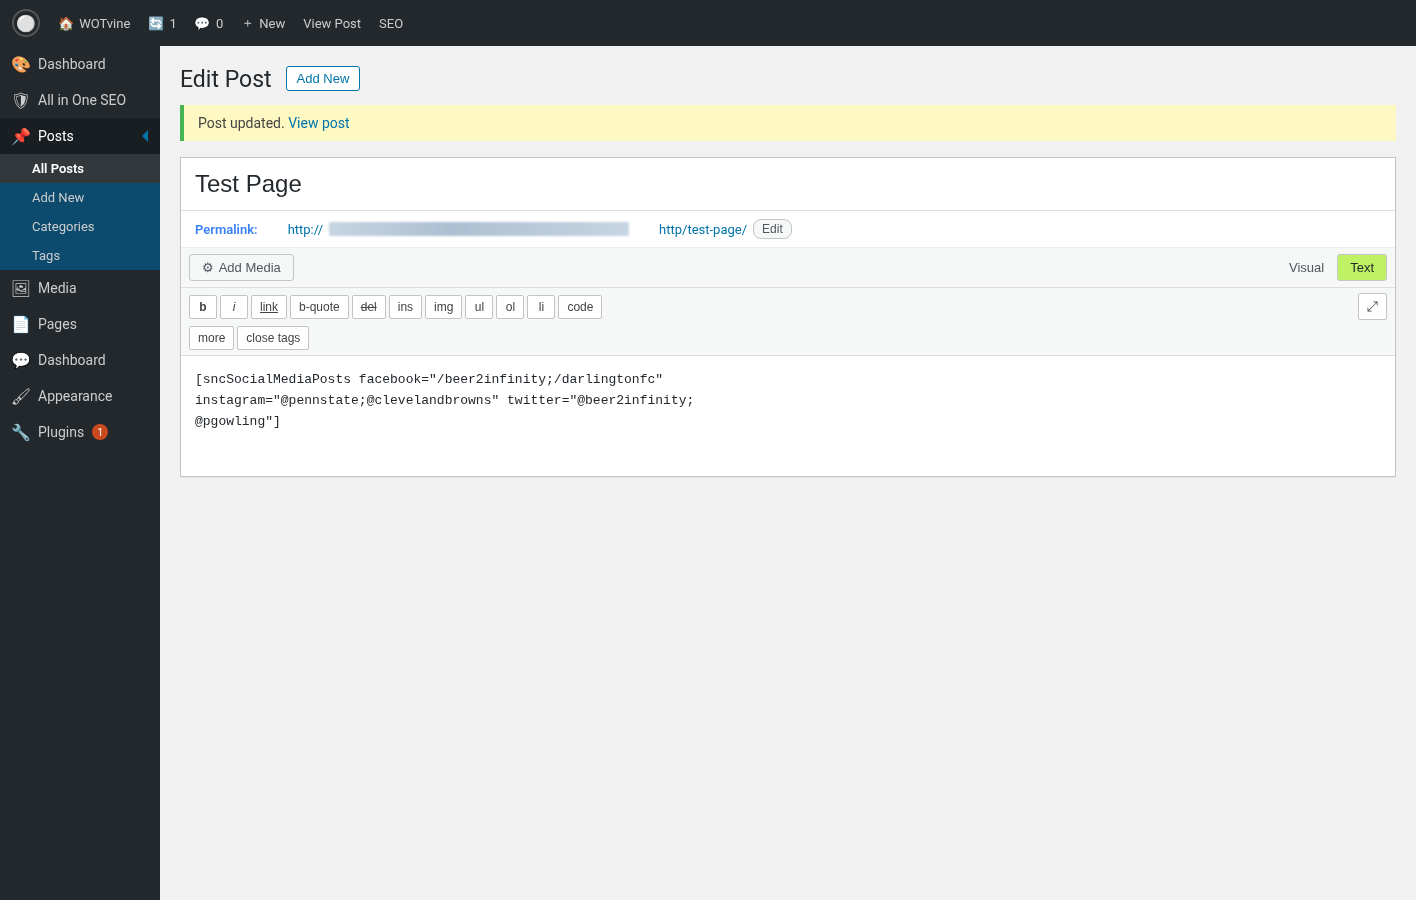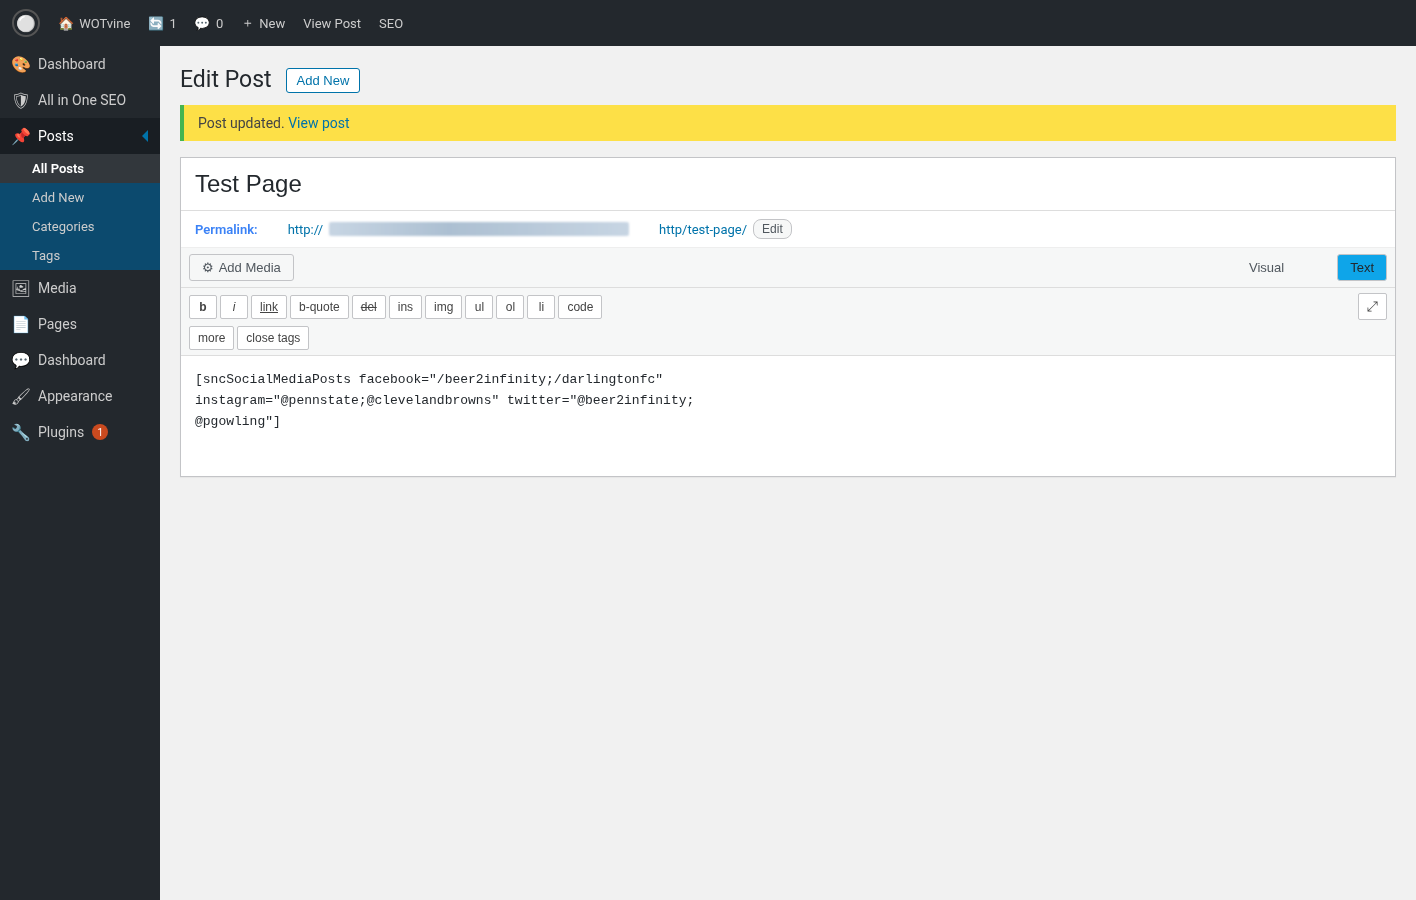--- a/index.html
+++ b/index.html
@@ -104,42 +104,42 @@
     
     #main {
       flex: 1;
       background: #f1f1f1;
       padding: 20px 20px 20px 20px;
     }
 
     
     .page-header {
       display: flex;
-      align-items: flex-end;
+      align-items: flex-start;
       gap: 14px;
       margin-bottom: 12px;
     }
     .page-title {
       font-size: 23px;
       font-weight: 400;
       color: #23282d;
     }
     .btn-add-new {
       border: 1px solid #0073aa;
       color: #0073aa;
       background: #fff;
       padding: 4px 10px;
       font-size: 13px;
       cursor: pointer;
       border-radius: 3px;
     }
 
     
     .notice {
-      background: #fde047;
+      background: #fef9c3;
       border-left: 4px solid #46b450;
       padding: 10px 14px;
       margin-bottom: 16px;
       font-size: 14px;
       color: #444;
     }
     .notice a { color: #0073aa; text-decoration: none; }
 
     
     .editor-card {
@@ -224,23 +224,22 @@
       padding: 5px 12px;
       font-size: 13px;
       color: #50575e;
       cursor: pointer;
       border: 1px solid transparent;
       background: transparent;
       border-radius: 3px;
     }
     .editor-tab.active {
       border: 1px solid #c3c4c7;
-      background: #0ea5e9;
+      background: #bef264;
       color: #23282d;
-      margin-left: 40px;
     }
 
     
     .format-toolbar {
       background: #f6f7f7;
       border-bottom: 1px solid #ddd;
       padding: 5px 8px;
       display: flex;
       flex-wrap: wrap;
       gap: 3px;

